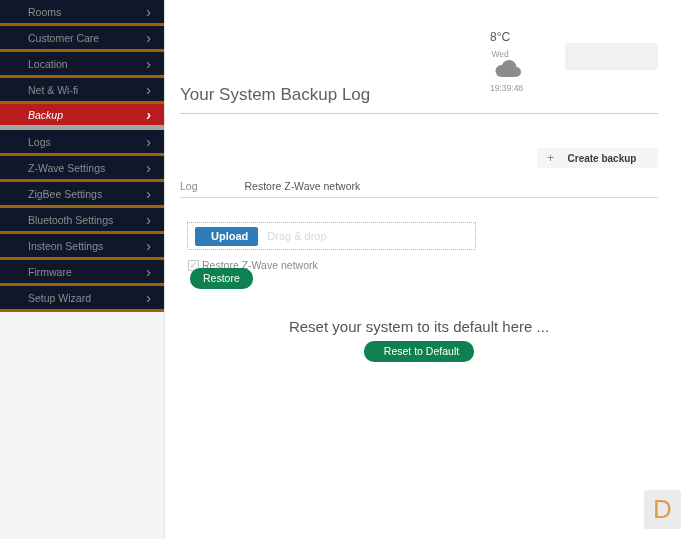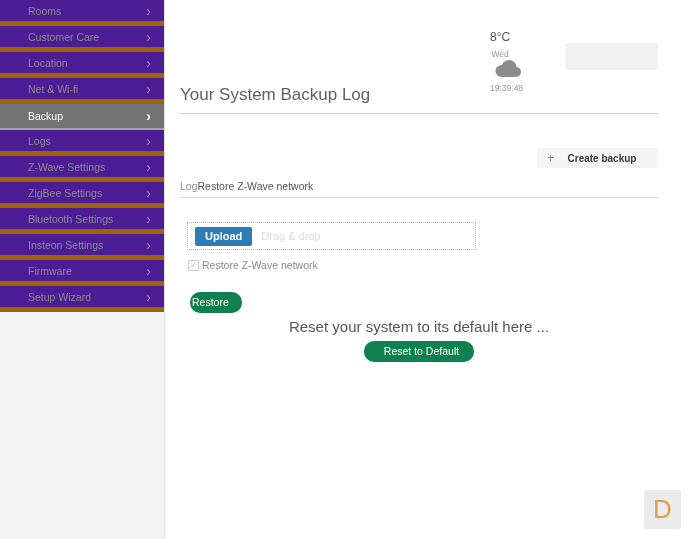--- a/index.html
+++ b/index.html
@@ -25,34 +25,35 @@
     background: #f6f6f6;
     display: flex; align-items: center; justify-content: center;
     border-bottom: 1px solid #e0e0e0;
   }
   .nav-row {
     position: relative;
     height: 26px;
     display: flex; align-items: center;
     font-size: 10.5px;
     color: #8c8c8c;
-    border-bottom: 5px solid #a16207;
-    background: #4c1d95;
+    border-bottom: 3px solid #a16207;
+    background: #0f172a;
     cursor: pointer;
   }
   .nav-row.sub  .nav-label { padding-left: 28px; }
   .nav-glyph {
     position: absolute; right: 13px; top: 50%;
     transform: translateY(-50%);
     font-size: 14px; line-height: 1; color: #9a9a9a;
   }
   .nav-row.selected {
-    background: #737373;
+    background: #b91c1c;
     color: #ffffff;
-    border-bottom: 2px solid #a3a3a3;
+    border-bottom: 5px solid #a3a3a3;
+    font-style: italic;
   }
   .nav-row.selected .nav-glyph { color: #ffffff; font-weight: bold; }
 
   
   .main { position: absolute; left: 165px; top: 0; width: 525px; height: 539px; background: #fff; }
 
   .welcome {
     position: absolute; left: 18px; top: 30px;
     font-size: 21px; color: #3a8f68; font-weight: normal;
   }
@@ -81,59 +82,59 @@
     position: absolute; right: 32px; top: 148px;
     width: 121px; height: 20px;
     background: #f5f5f5; border: none; border-radius: 2px;
     display: flex; align-items: center;
     cursor: pointer;
     font-family: inherit;
   }
   .create-backup-btn .plus-glyph { font-size: 12px; color: #8a8a8a; margin-left: 10px; }
   .create-backup-btn .cb-label { flex: 1; text-align: center; font-size: 10px; font-weight: bold; color: #3b3b3b; padding-right: 8px; }
 
-  .tabs { position: absolute; left: 15px; top: 180px; display: flex; }
+  .tabs { position: absolute; left: 15px; top: 180px; display: flex; gap: 47px; }
   .tab { font-size: 10.5px; color: #8a8a8a; cursor: pointer; }
   .tab.active { color: #555; }
   .tabs-rule {
     position: absolute; left: 15px; right: 32px; top: 197px;
     border-top: 1px solid #d8d8d8;
   }
 
   .upload-box {
     position: absolute; left: 22px; top: 222px;
     width: 289px; height: 28px;
     border: 1px dotted #a9b8c6;
     display: flex; align-items: center;
   }
   .upload-btn {
     margin-left: 7px;
     background: #2d7cb8; color: #fff;
     border: none; border-radius: 2px;
     font-size: 11px; font-weight: bold;
-    padding: 3px 10px 4px 10px;
+    padding: 3px 10px 4px 16px;
     cursor: pointer; font-family: inherit;
   }
   .dragdrop { margin-left: 9px; font-size: 11px; font-weight: normal; color: #dadada; }
 
   .restore-check { position: absolute; left: 23px; top: 259px; display: flex; align-items: center; cursor: pointer; }
   .checkbox {
     width: 11px; height: 11px;
     border: 1px solid #c9c9c9; border-radius: 1px;
     background: #fbfbfb;
     display: inline-flex; align-items: center; justify-content: center;
     font-size: 9px; color: #b8b8b8;
   }
   .check-label { font-size: 10.5px; color: #8a8a8a; margin-left: 3px; }
 
   .restore-btn {
-    position: absolute; left: 25px; top: 292px;
+    position: absolute; left: 25px; top: 268px;
     background: #0f8150; color: #fff;
     border: none; border-radius: 10px;
-    font-size: 10.5px; padding: 4px 13px 5px 2px;
+    font-size: 10.5px; padding: 4px 13px 5px 13px;
     cursor: pointer; font-family: inherit;
   }
 
   .reset-section { position: absolute; left: 15px; right: 32px; top: 318px; text-align: center; }
   .reset-text { font-size: 15px; color: #555; }
   .reset-btn {
     margin-top: 6px;
     background: #0f8150; color: #fff;
     border: none; border-radius: 10px;
     font-size: 10.5px; padding: 4px 15px 5px 20px;

